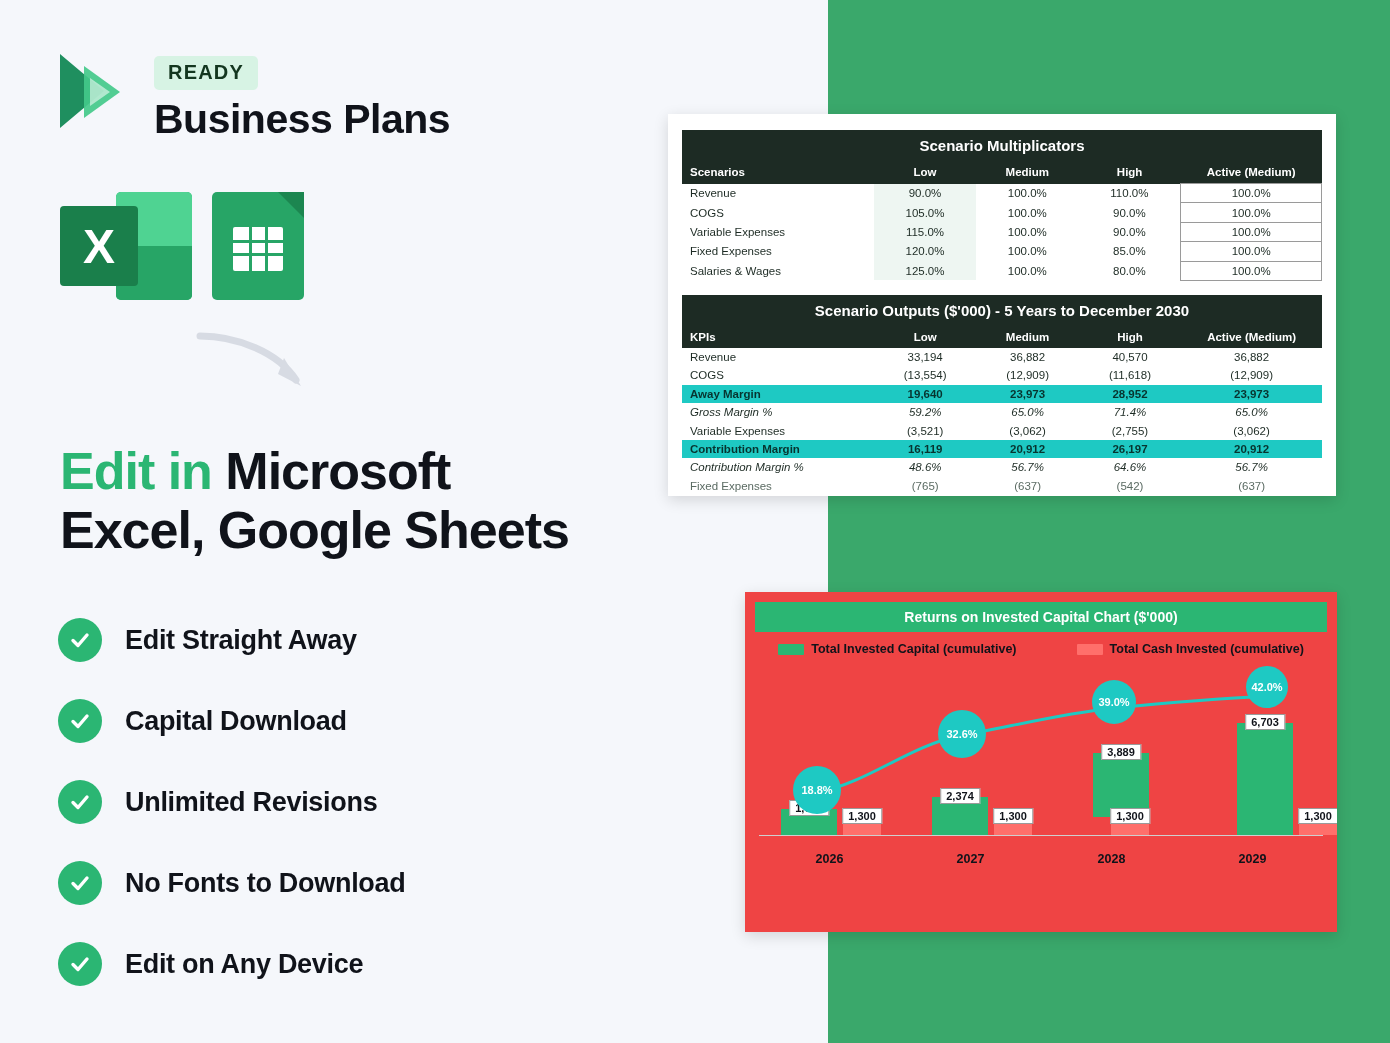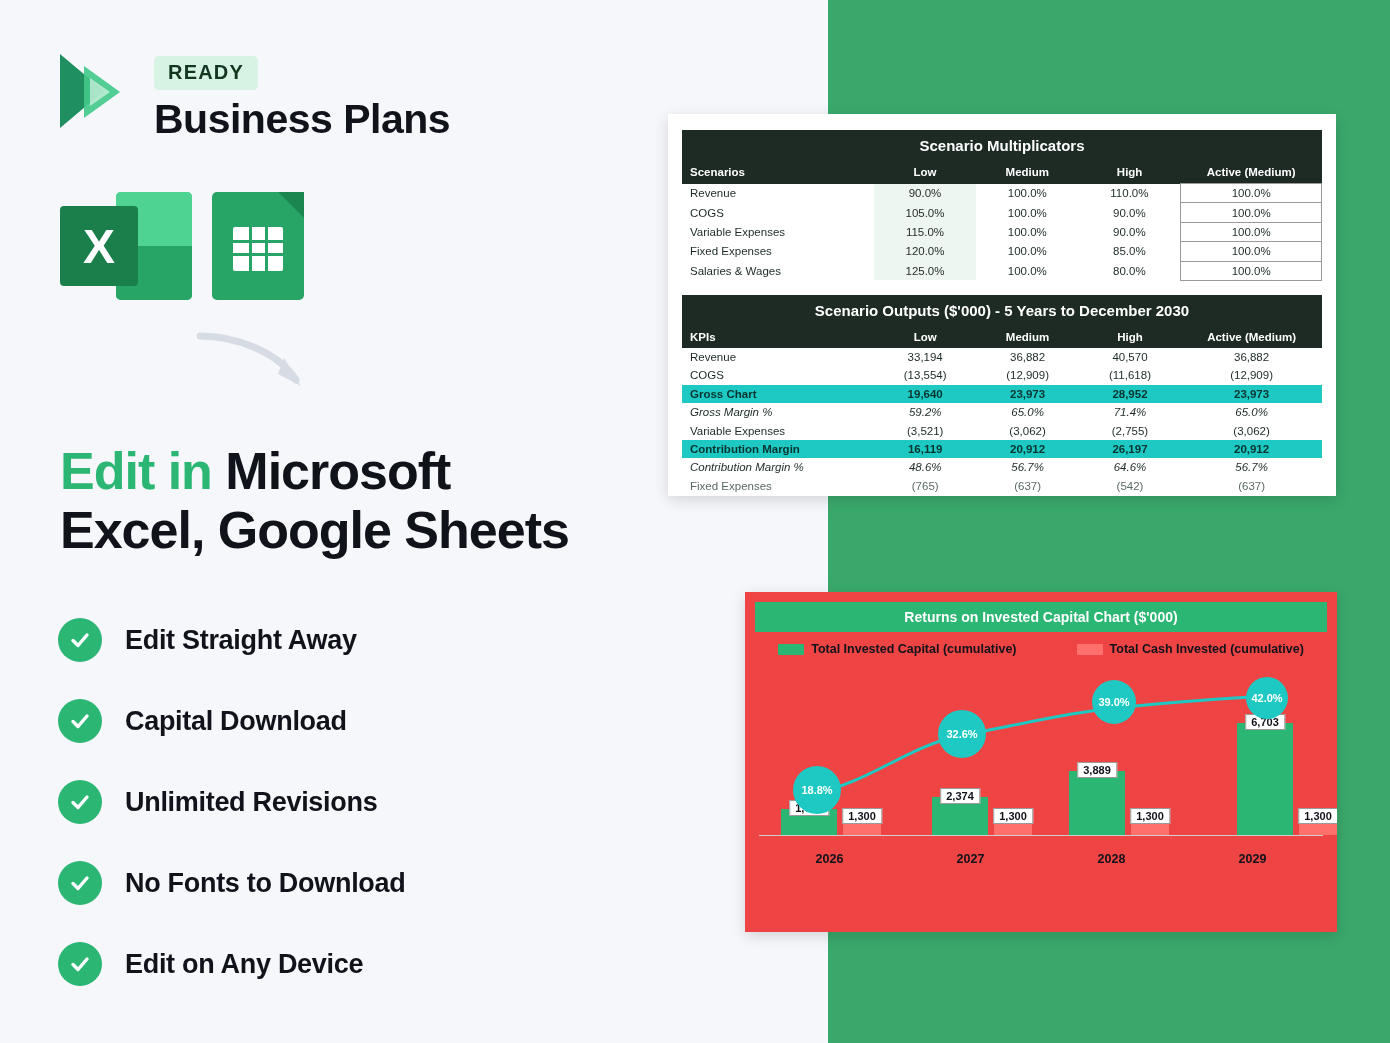--- a/index.html
+++ b/index.html
@@ -303,21 +303,21 @@
         <td>36,882</td>
       </tr>
       <tr>
         <td class="left">COGS</td>
         <td>(13,554)</td>
         <td>(12,909)</td>
         <td>(11,618)</td>
         <td>(12,909)</td>
       </tr>
       <tr class="row-hl">
-        <td class="left">Gross Chart</td>
+        <td class="left">Away Margin</td>
         <td>19,640</td>
         <td>23,973</td>
         <td>28,952</td>
         <td>23,973</td>
       </tr>
       <tr class="ital">
         <td class="left indent">Gross Margin %</td>
         <td>59.2%</td>
         <td>65.0%</td>
         <td>71.4%</td>
@@ -392,41 +392,41 @@
         <div class="bar-lbl" style="top:-9px">2,374</div>
       </div>
       <div class="bar-pink" style="height:18px;margin-left:6px">
         <div class="bar-lbl" style="top:-9px">1,300</div>
       </div>
     </div>
     <div class="bubble" style="left:179px;top:44px;width:48px;height:48px">
         <span>32.6%</span>
       </div>
 
-    <div class="bargroup" style="left:310px;">
+    <div class="bargroup" style="left:334px;flex-direction:column;">
       <div class="bar-teal" style="height:64px">
         <div class="bar-lbl" style="top:-9px">3,889</div>
       </div>
       <div class="bar-pink" style="height:18px;margin-left:6px">
         <div class="bar-lbl" style="top:-9px">1,300</div>
       </div>
     </div>
     <div class="bubble" style="left:333px;top:14px;width:44px;height:44px">
         <span>39.0%</span>
       </div>
 
     <div class="bargroup" style="left:478px;">
       <div class="bar-teal" style="height:112px">
         <div class="bar-lbl" style="top:-9px">6,703</div>
       </div>
       <div class="bar-pink" style="height:18px;margin-left:6px">
         <div class="bar-lbl" style="top:-9px">1,300</div>
       </div>
     </div>
-    <div class="bubble" style="left:487px;top:11px;width:42px;height:42px">
+    <div class="bubble" style="left:487px;top:0;width:42px;height:42px">
         <span>42.0%</span>
       </div>
 
     <div class="xlabels">
       <div>2026</div>
       <div>2027</div>
       <div>2028</div>
       <div>2029</div>
     </div>
   </div>

